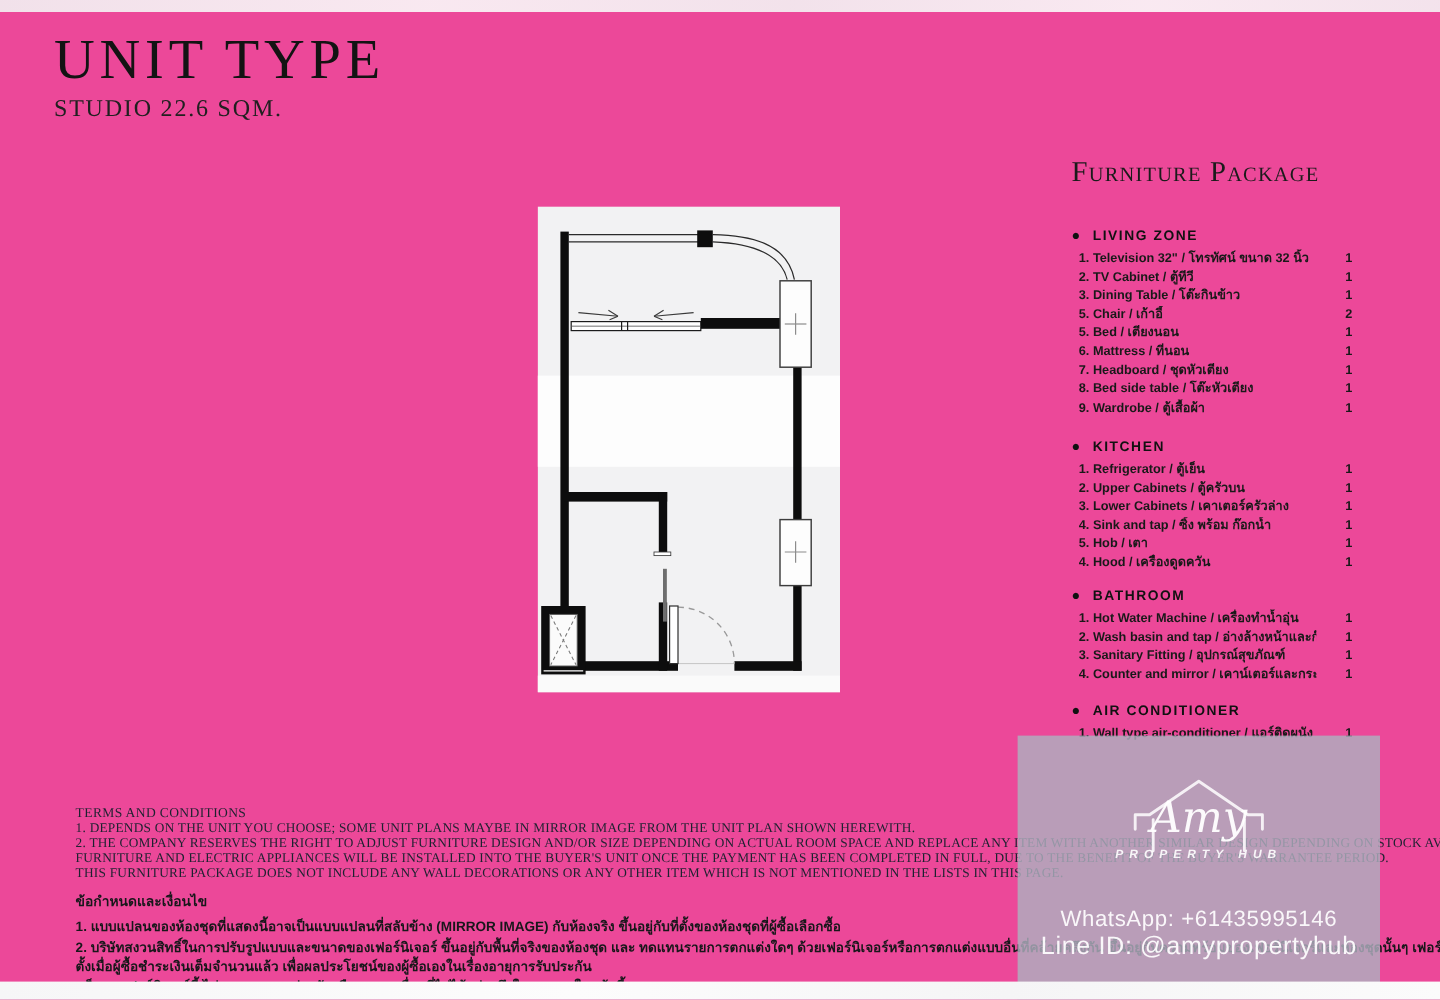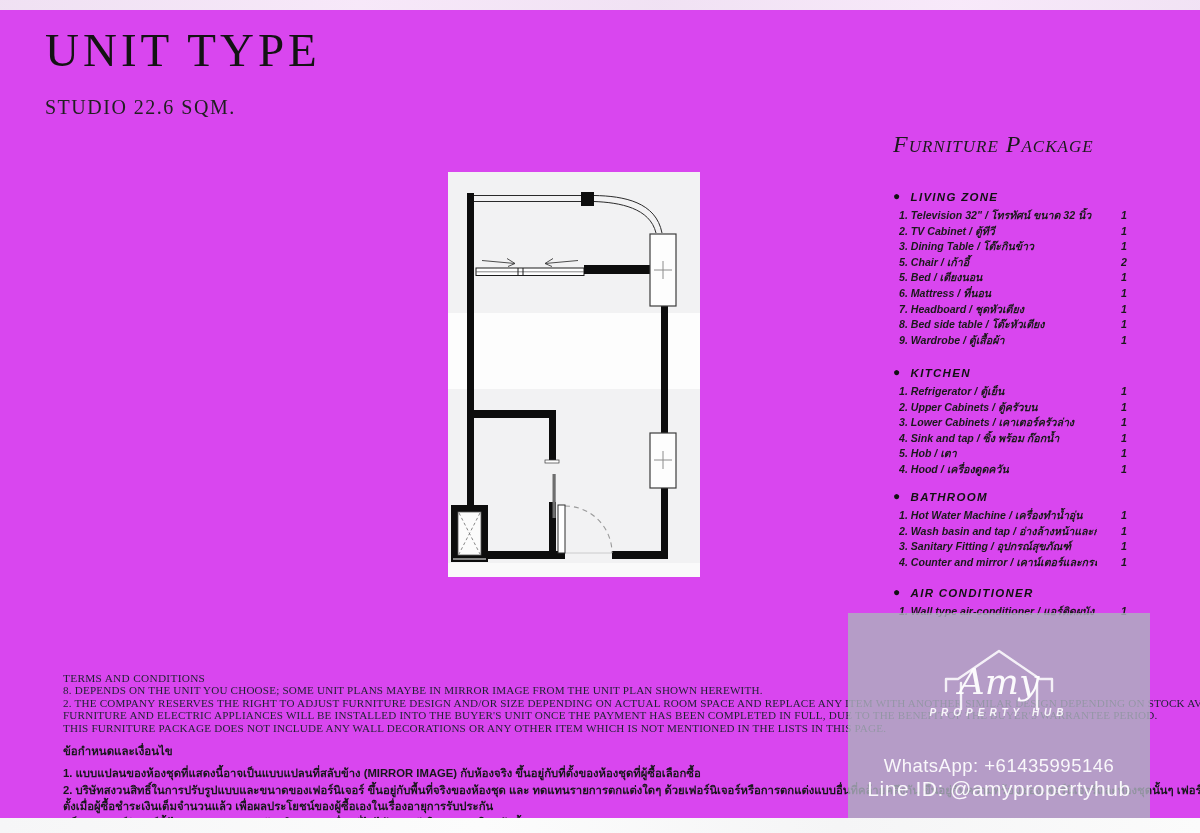--- a/index.html
+++ b/index.html
@@ -1,46 +1,46 @@
 <!DOCTYPE html>
 <html><head>
 <meta charset="utf-8">
 <style>
   html,body{margin:0;padding:0;background:#e8e8e8;}
   .page{
-    position:relative;width:1200px;height:833px;background:#d946ef;
+    position:relative;width:1200px;height:833px;background:#ec4899;
     font-family:"Liberation Sans","DejaVu Sans",sans-serif;
     overflow:hidden;margin:0 auto;
   }
   
   .top-strip{position:absolute;left:0;top:0;width:1200px;height:10px;
     background:linear-gradient(90deg,#f2f2f3,#fafafa 30%,#f3f3f4 55%,#fbfbfb 80%,#f4f4f5);opacity:.9;}
   .bottom-strip{position:absolute;left:0;bottom:0;width:1200px;height:15px;
     background:linear-gradient(90deg,#f6f6f7,#fcfcfc 40%,#f5f5f6 70%,#fbfbfb);}
 
   
   .title-block{position:absolute;left:45px;top:24px;}
   .title-main{font-family:"Liberation Serif","DejaVu Serif",serif;font-size:47px;
     letter-spacing:4px;color:#131313;line-height:52px;}
   .title-sub{font-family:"Liberation Serif","DejaVu Serif",serif;font-size:20px;
-    letter-spacing:1.5px;color:#202020;margin-top:20px;}
+    letter-spacing:1.5px;color:#202020;margin-top:4px;}
 
   
   .logo-block{position:absolute;left:1025px;top:16px;width:120px;text-align:center;}
   .logo-shield{display:block;margin:0 auto;}
   .logo-brand{font-family:"Liberation Serif","DejaVu Serif",serif;font-size:13px;
     letter-spacing:6px;color:#2e2e33;margin-top:6px;margin-left:6px;}
   .logo-brand-sub{font-family:"Liberation Serif","DejaVu Serif",serif;font-size:12px;
     letter-spacing:3px;color:#3a3a3f;margin-top:1px;margin-left:3px;}
 
   
   .plan-wrap{position:absolute;left:448px;top:172px;width:252px;height:405px;}
 
   
-  .furn-panel{position:absolute;left:893px;top:131px;width:258px;font-style:italic;}
+  .furn-panel{position:absolute;left:893px;top:131px;width:258px;}
   .furn-heading{font-family:"Liberation Serif","DejaVu Serif",serif;font-variant:small-caps;
     font-size:24px;letter-spacing:1px;color:#1b1b1b;}
   .furn-section{position:absolute;left:0;width:258px;}
   .sec-living{top:57px;} .sec-kitchen{top:233px;} .sec-bathroom{top:357px;} .sec-aircon{top:453px;}
   .fi-header{display:flex;align-items:center;font-size:11.5px;font-weight:bold;
     letter-spacing:1.3px;color:#111;height:17px;margin-bottom:3px;}
   .fi-bullet{font-size:12px;margin-right:9px;line-height:17px;}
   .fi-items{}
   .fi-row{display:flex;align-items:baseline;height:15.6px;line-height:15.6px;
     font-size:10.6px;font-weight:bold;color:#191919;padding-left:6px;}
@@ -271,21 +271,21 @@
           <div class="fi-row">
             <span class="fi-label">1.  Wall type air-conditioner /  แอร์ติดผนัง</span>
             <span class="fi-qty">1</span>
           </div>
         </div>
     </div>
   </div>
 
   <div class="terms-block">
     <div class="terms-heading">TERMS AND CONDITIONS</div>
-    <div class="terms-line">8. DEPENDS ON THE UNIT YOU CHOOSE; SOME UNIT PLANS MAYBE IN MIRROR IMAGE FROM THE UNIT PLAN SHOWN HEREWITH.</div>
+    <div class="terms-line">1. DEPENDS ON THE UNIT YOU CHOOSE; SOME UNIT PLANS MAYBE IN MIRROR IMAGE FROM THE UNIT PLAN SHOWN HEREWITH.</div>
     <div class="terms-line">2. THE COMPANY RESERVES THE RIGHT TO ADJUST FURNITURE DESIGN AND/OR SIZE DEPENDING ON ACTUAL ROOM SPACE AND REPLACE ANY ITEM WITH ANOTHER SIMILAR DESIGN DEPENDING ON STOCK AVAILABILITY. ALL LOOSE</div>
     <div class="terms-line">FURNITURE AND ELECTRIC APPLIANCES WILL BE INSTALLED INTO THE BUYER'S UNIT ONCE THE PAYMENT HAS BEEN COMPLETED IN FULL, DUE TO THE BENEFIT OF THE BUYER'S WARRANTEE PERIOD.</div>
     <div class="terms-line">THIS FURNITURE PACKAGE DOES NOT INCLUDE ANY WALL DECORATIONS OR ANY OTHER ITEM WHICH IS NOT MENTIONED IN THE LISTS IN THIS PAGE.</div>
   </div>
 
   <div class="thai-block">
     <div class="thai-heading">ข้อกำหนดและเงื่อนไข</div>
     <div class="thai-line">1.  แบบแปลนของห้องชุดที่แสดงนี้อาจเป็นแบบแปลนที่สลับข้าง (MIRROR IMAGE) กับห้องจริง ขึ้นอยู่กับที่ตั้งของห้องชุดที่ผู้ซื้อเลือกซื้อ</div>
     <div class="thai-line">2.  บริษัทสงวนสิทธิ์ในการปรับรูปแบบและขนาดของเฟอร์นิเจอร์ ขึ้นอยู่กับพื้นที่จริงของห้องชุด และ ทดแทนรายการตกแต่งใดๆ ด้วยเฟอร์นิเจอร์หรือการตกแต่งแบบอื่นที่คล้ายคลึงกัน ขึ้นอยู่กับความพร้อมของเฟอร์นิเจอร์และห้องชุดนั้นๆ เฟอร์นิเจอร์ลอยตัวและเครื่องใช้ไฟฟ้าทั้งหมดจะถูกติด</div>
     <div class="thai-line">ตั้งเมื่อผู้ซื้อชำระเงินเต็มจำนวนแล้ว เพื่อผลประโยชน์ของผู้ซื้อเองในเรื่องอายุการรับประกัน</div>

